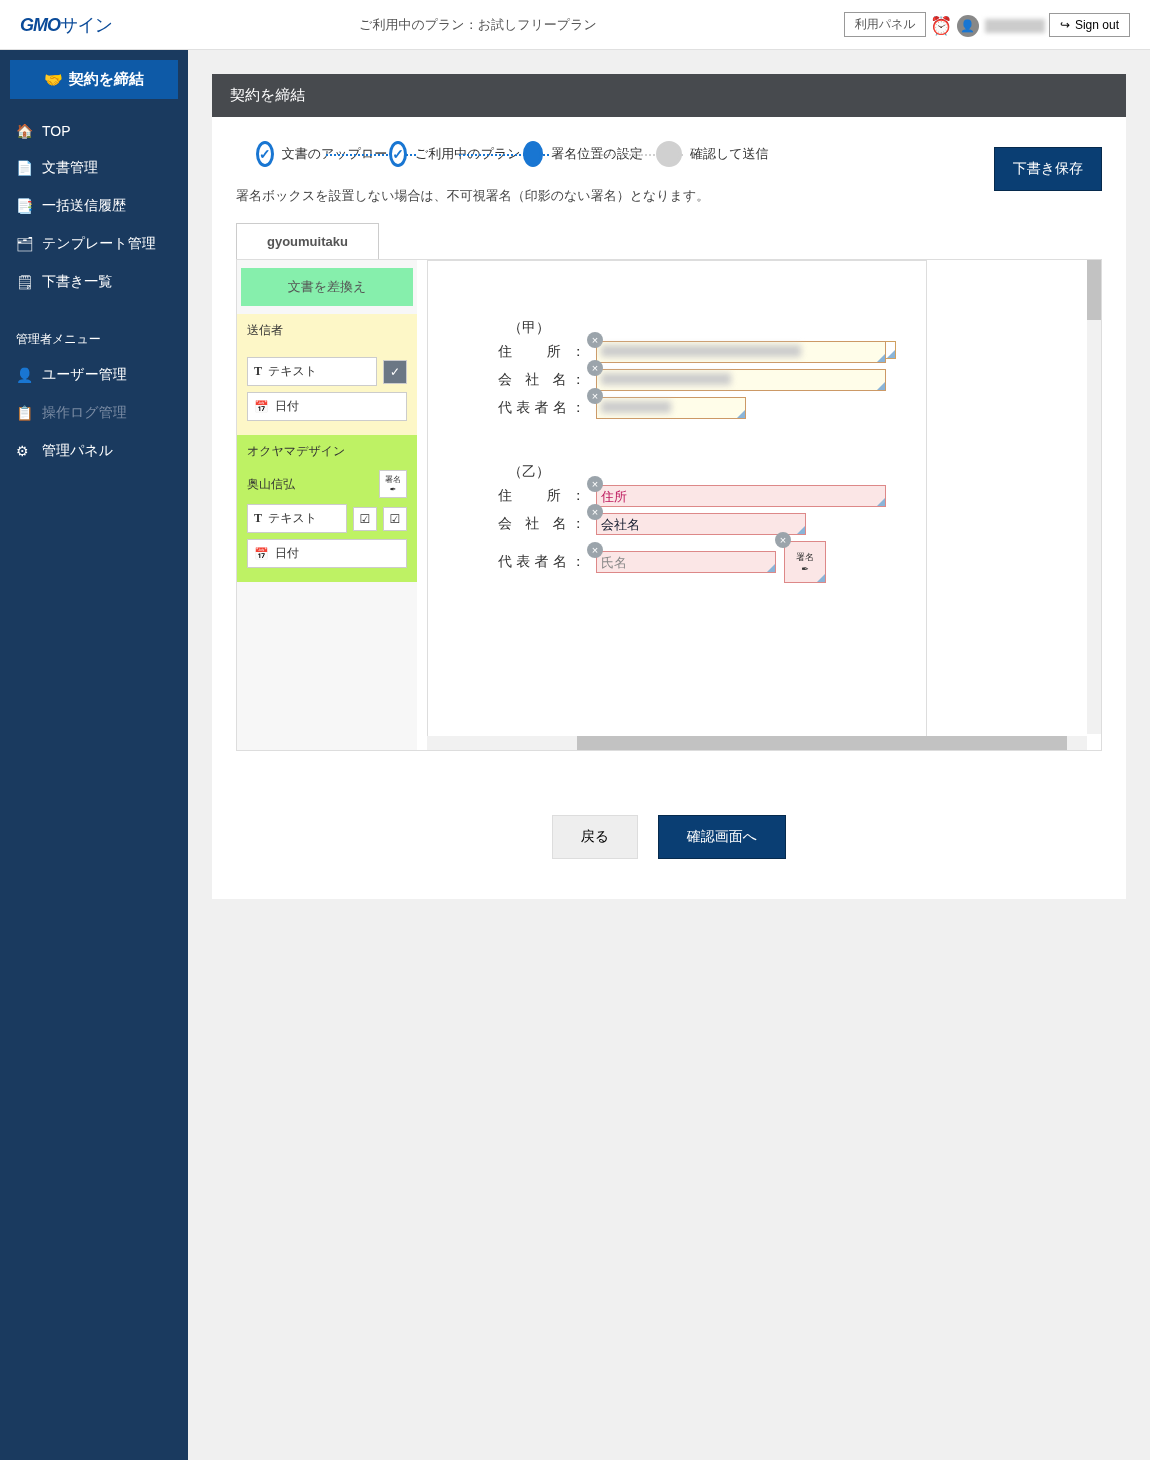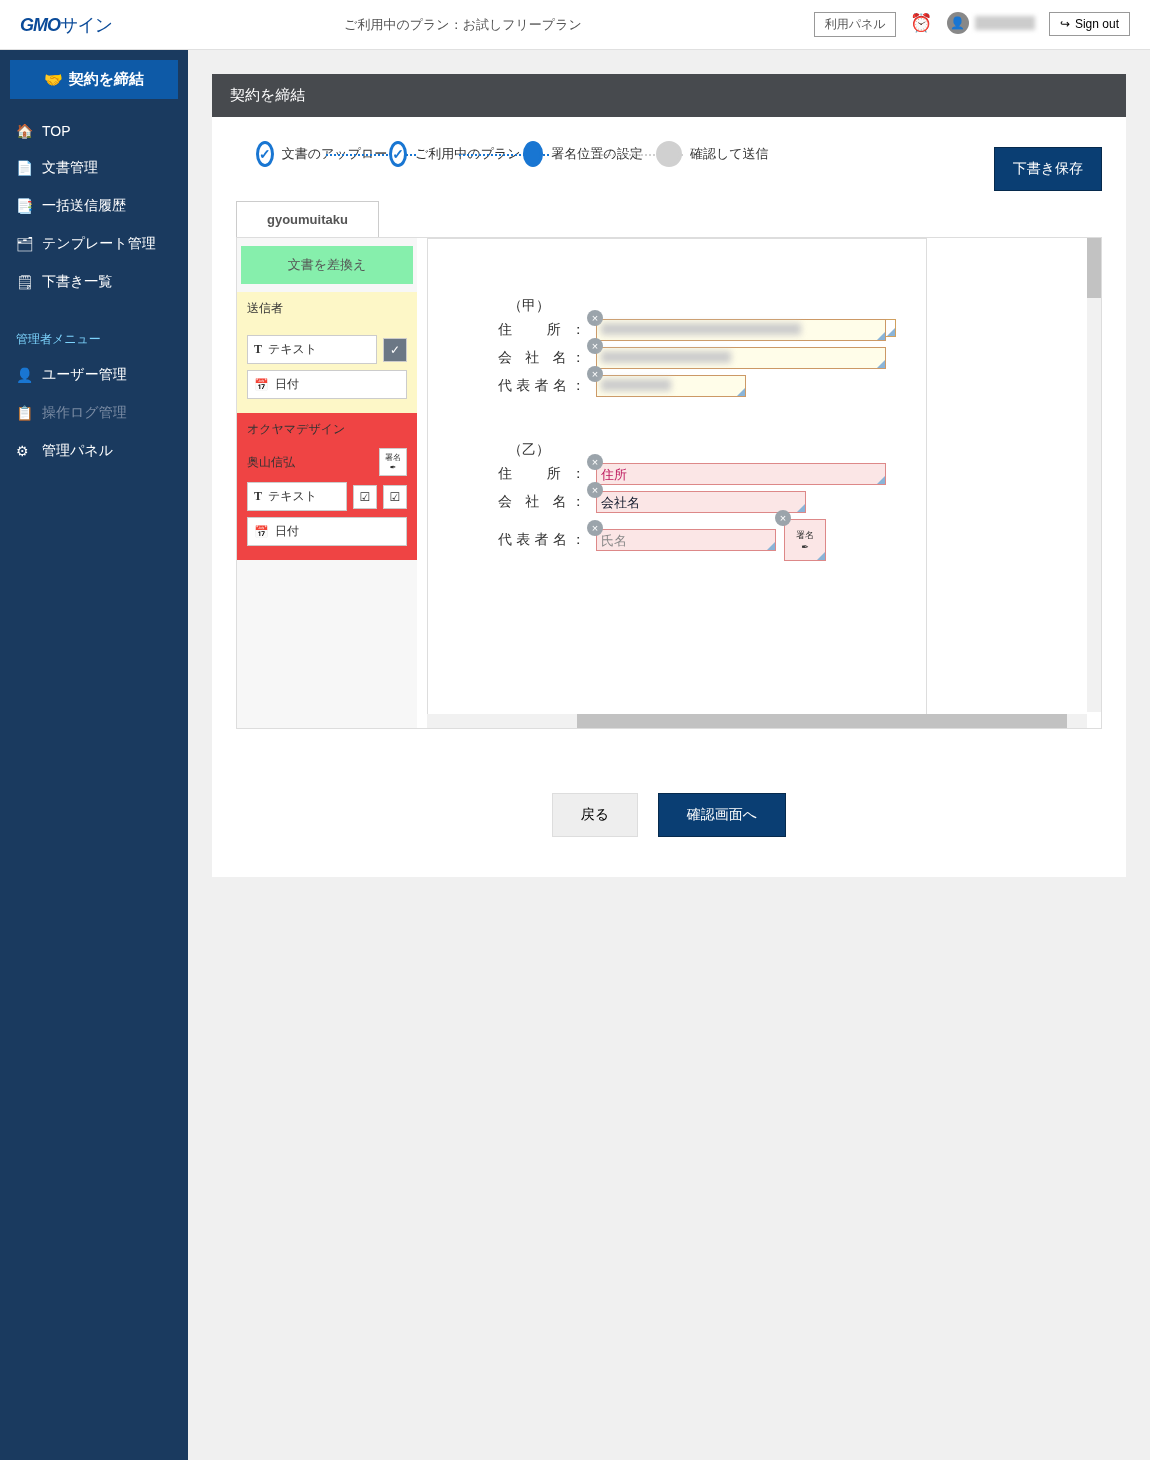--- a/index.html
+++ b/index.html
@@ -3,34 +3,34 @@
 <meta charset="utf-8">
 <style>
 * { margin: 0; padding: 0; box-sizing: border-box; }
 body { font-family: "Hiragino Kaku Gothic ProN", "Meiryo", sans-serif; font-size: 13px; color: #333; background: #fff; }
 
 
 .header { height: 50px; display: flex; align-items: center; padding: 0 20px; border-bottom: 1px solid #e0e0e0; }
 .logo { color: #0b4b99; font-weight: bold; font-size: 18px; font-style: italic; letter-spacing: -1px; }
 .logo .sign { font-weight: normal; font-style: normal; }
 .plan-info { flex: 1; text-align: center; color: #555; font-size: 13px; }
-.header-actions { display: flex; align-items: flex-start; gap: 14px; }
+.header-actions { display: flex; align-items: flex-end; gap: 4px; }
 .panel-btn { border: 1px solid #999; padding: 3px 10px; font-size: 12px; background: #fff; color: #555; cursor: pointer; }
 .bell-icon { font-size: 18px; color: #333; cursor: pointer; }
 .user-block { display: flex; align-items: center; gap: 6px; cursor: pointer; }
 .avatar-circle { width: 22px; height: 22px; border-radius: 50%; background: #888; display: flex; align-items: center; justify-content: center; color: #fff; font-size: 12px; }
 .username-blur { background: #ccc; width: 60px; height: 14px; filter: blur(2px); }
 .signout-btn { border: 1px solid #999; padding: 4px 10px; font-size: 12px; background: #fff; cursor: pointer; display: flex; align-items: center; gap: 5px; }
 
 
 .layout { display: flex; min-height: calc(100vh - 50px); }
 .sidebar { width: 188px; background: #1a3a5f; color: #fff; padding: 10px 0; flex-shrink: 0; }
 .conclude-btn { margin: 0 10px 14px; background: #0e5aa7; color: #fff; border: none; padding: 10px 0; width: calc(100% - 20px); font-size: 15px; font-weight: bold; cursor: pointer; display: flex; align-items: center; justify-content: center; gap: 6px; }
 .sidebar-item { display: flex; align-items: center; gap: 10px; padding: 10px 16px; cursor: pointer; font-size: 14px; }
-.sidebar-section { padding: 30px 16px 8px; font-size: 12px; color: #7dd3fc; }
+.sidebar-section { padding: 30px 16px 8px; font-size: 12px; color: #ffffff; }
 .sidebar-item.muted { color: #7a8ba3; }
 .side-ic { width: 16px; font-size: 14px; }
 
 
 .main { flex: 1; background: #f0f0f0; padding: 24px; overflow: auto; }
 .title-bar { background: #474a4e; color: #fff; padding: 12px 18px; font-size: 15px; }
 .steps-wrap { background: #fff; padding: 24px 24px 18px; position: relative; }
 .steps { display: flex; justify-content: space-between; max-width: 520px; margin-left: 20px; }
 .step { display: flex; flex-direction: row; align-items: center; gap: 8px; width: 120px; position: relative; }
 .step-circle { width: 26px; height: 26px; border-radius: 50%; border: 3px solid #1976d2; display: flex; align-items: center; justify-content: center; background: #fff; color: #1976d2; font-size: 14px; position: relative; z-index: 2; }
@@ -45,21 +45,21 @@
 
 
 .tab-row { background: #fff; padding: 0 24px; }
 .tab { display: inline-block; border: 1px solid #ccc; border-bottom: none; padding: 10px 30px; background: #fff; font-size: 13px; font-weight: bold; color: #555; }
 .editor-wrap { background: #fff; padding: 0 24px 24px; }
 .editor { display: flex; gap: 10px; background: #fff; border: 1px solid #ddd; }
 .tool-panel { width: 180px; background: #f7f7f7; padding: 0; flex-shrink: 0; }
 .replace-btn { display: block; width: calc(100% - 8px); margin: 8px auto; padding: 10px 0; background: #86efac; border: none; font-size: 13px; cursor: pointer; color: #555; }
 .panel-block { padding: 8px 10px; font-size: 12px; }
 .panel-block.yellow { background: #fdf7c7; }
-.panel-block.pink { background: #ef4444; }
+.panel-block.pink { background: #bef264; }
 .panel-row { display: flex; align-items: center; gap: 6px; margin: 6px 0; }
 .tool-pill { flex: 1; background: #fff; border: 1px solid #ccc; padding: 5px 6px; display: flex; align-items: center; gap: 6px; cursor: grab; font-size: 12px; }
 .tool-chk { width: 24px; height: 24px; border: 1px solid #ccc; background: #fff; display: flex; align-items: center; justify-content: center; cursor: grab; }
 .sign-stamp { width: 28px; height: 28px; border: 1px solid #ccc; background: #fff; display: flex; flex-direction: column; align-items: center; justify-content: center; font-size: 8px; cursor: grab; }
 
 .canvas-area { flex: 1; position: relative; overflow: auto; padding: 0; }
 .page { position: relative; width: 500px; margin: 0; border: 1px solid #ddd; background: #fff; min-height: 490px; font-size: 14px; padding: 50px 10px 10px; }
 .corner-field { position: absolute; right: 30px; top: 80px; width: 34px; height: 18px; border: 1px solid #d0a060; background: #fff; }
 .corner-resize { position: absolute; right: 0; bottom: 0; width: 0; height: 0; border-left: 8px solid transparent; border-bottom: 8px solid #8ab4d8; }
 .party-row { display: flex; gap: 8px; align-items: center; margin-bottom: 6px; padding-left: 60px; }
@@ -167,20 +167,21 @@
           <div class="step-label">署名位置の設定</div>
         </div>
         <div class="step">
           <div class="step-circle future"></div>
           <div class="step-label">確認して送信</div>
         </div>
       </div>
     </div>
 
     <div class="instructions">
+      <div>署名ボックスを設置しない場合は、不可視署名（印影のない署名）となります。</div>
     </div>
 
     <div class="tab-row">
       <div class="tab">gyoumuitaku</div>
     </div>
 
     <div class="editor-wrap">
       <div class="editor">
 
         <div class="tool-panel">

